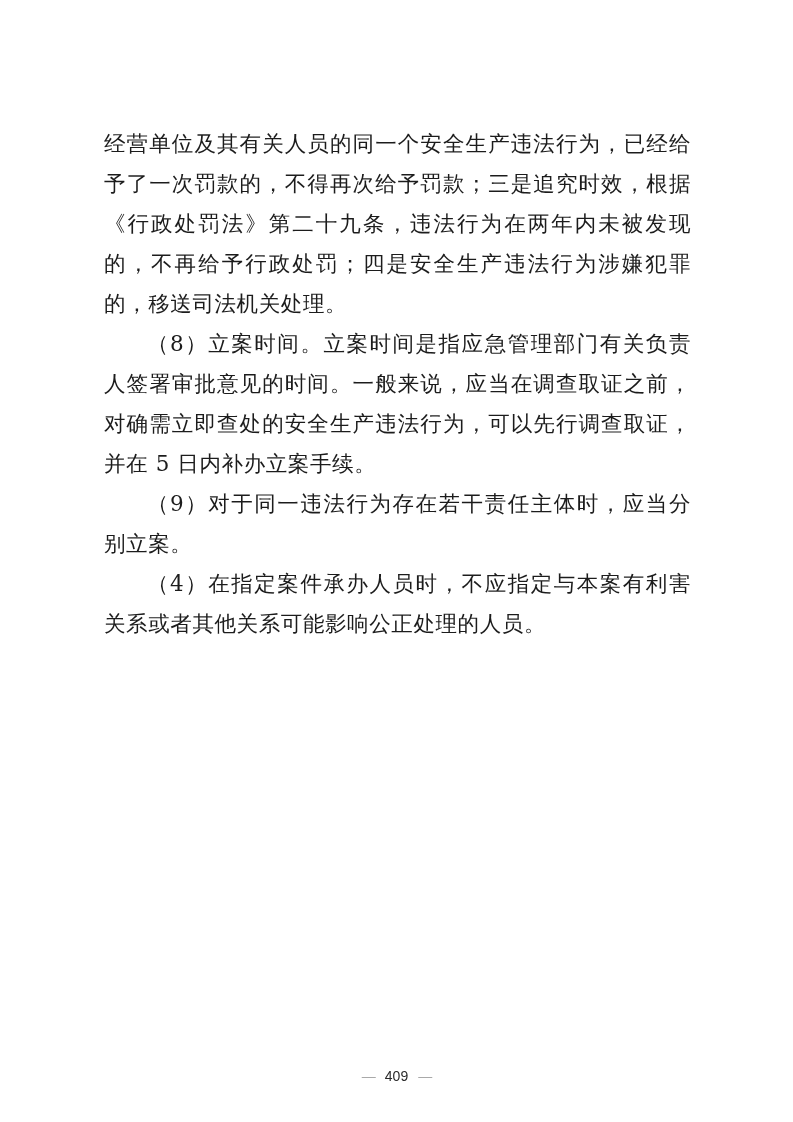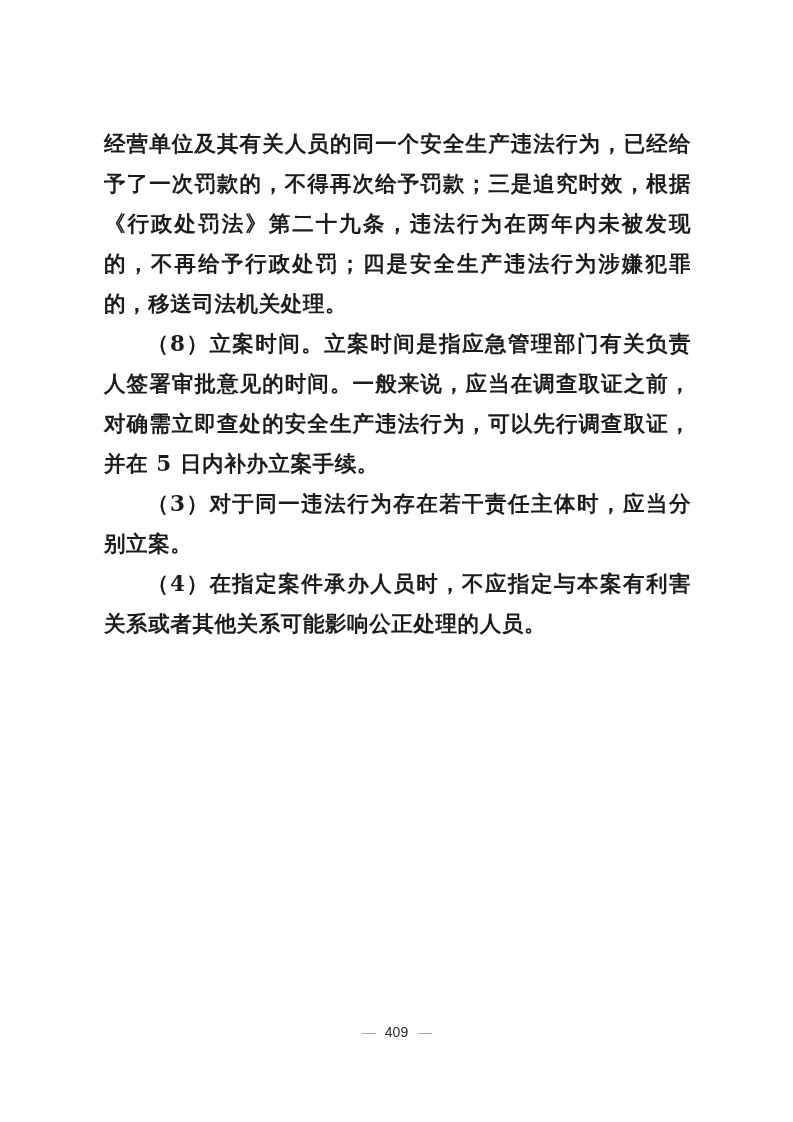--- a/index.html
+++ b/index.html
@@ -22,29 +22,29 @@
     width: 587px;
   }
   .para {
     margin: 0;
     font-size: 21.5px;
     line-height: 40px;
     letter-spacing: 0.6px;
     color: #1c1c1c;
     text-align: justify;
     text-justify: inter-ideograph;
-    font-weight: 700;
+    font-weight: 400;
   }
   .para.indent {
     text-indent: 2em;
   }
   .footer {
     position: absolute;
     left: 0;
-    top: 1022px;
+    top: 1066px;
     width: 100%;
     text-align: center;
     font-family: "Liberation Sans", "DejaVu Sans", sans-serif;
     font-size: 14px;
     line-height: 20px;
   }
   .footer .dash {
     color: #a9a9a9;
     margin: 0 10px;
     letter-spacing: -1px;
@@ -53,20 +53,20 @@
     color: #2a2a2a;
   }
 </style>
 </head>
 <body>
 
 <div class="page">
   <div class="content">
     <p class="para">经营单位及其有关人员的同一个安全生产违法行为，已经给予了一次罚款的，不得再次给予罚款；三是追究时效，根据《行政处罚法》第二十九条，违法行为在两年内未被发现的，不再给予行政处罚；四是安全生产违法行为涉嫌犯罪的，移送司法机关处理。</p>
     <p class="para indent">（8）立案时间。立案时间是指应急管理部门有关负责人签署审批意见的时间。一般来说，应当在调查取证之前，对确需立即查处的安全生产违法行为，可以先行调查取证，并在 5 日内补办立案手续。</p>
-    <p class="para indent">（3）对于同一违法行为存在若干责任主体时，应当分别立案。</p>
+    <p class="para indent">（9）对于同一违法行为存在若干责任主体时，应当分别立案。</p>
     <p class="para indent">（4）在指定案件承办人员时，不应指定与本案有利害关系或者其他关系可能影响公正处理的人员。</p>
   </div>
 
   <div class="footer">
     <span class="dash">—</span><span class="pagenum">409</span><span class="dash">—</span>
   </div>
 </div>
 
 </body></html>

